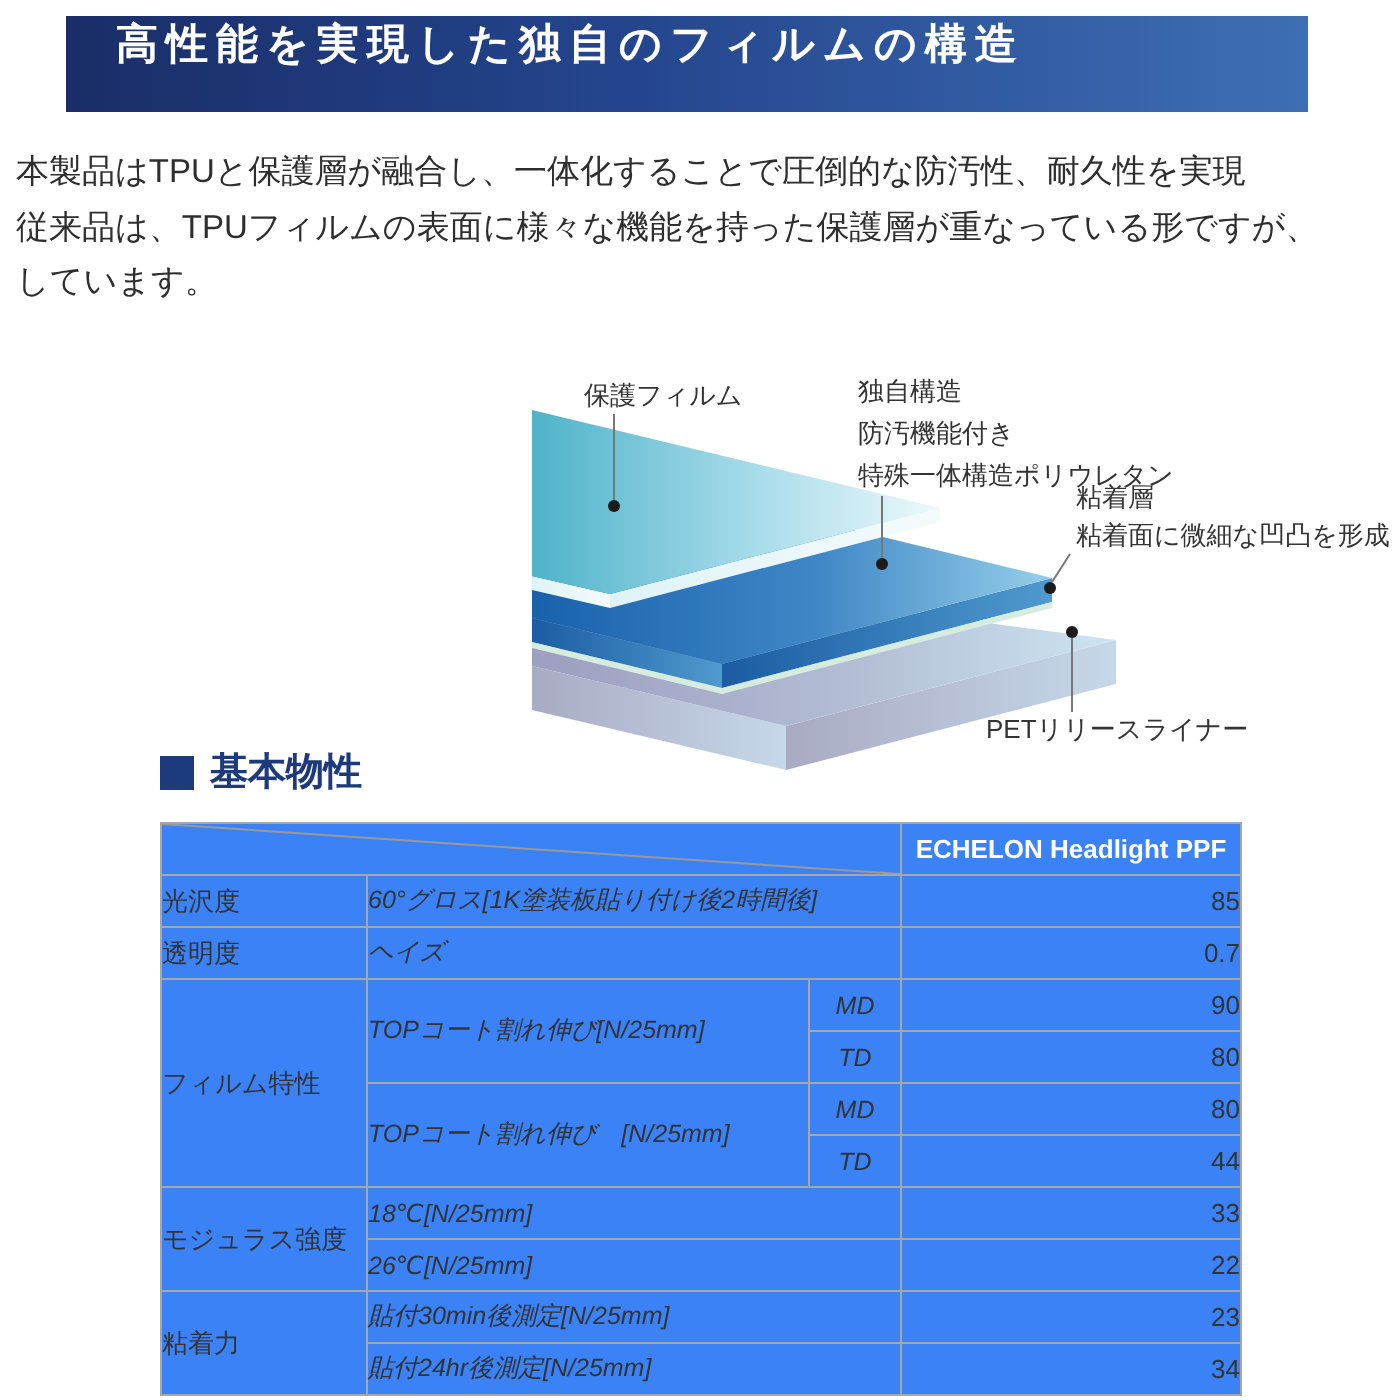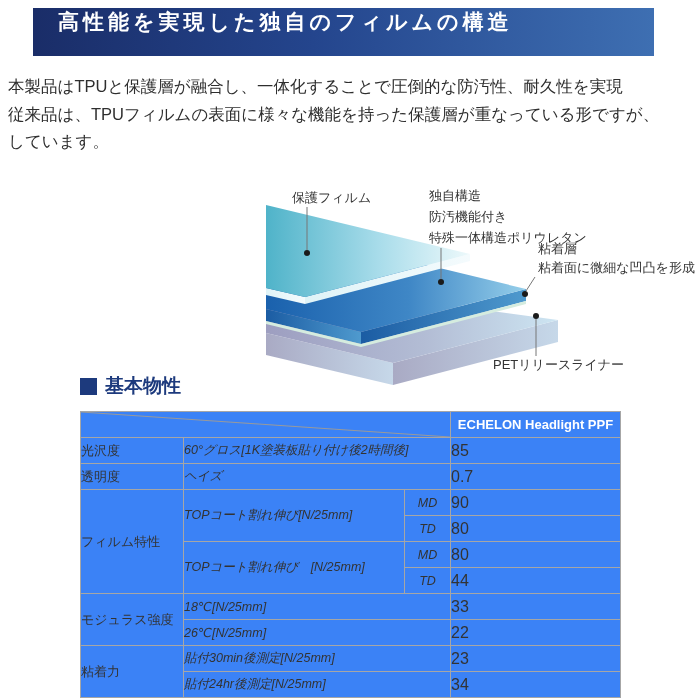--- a/index.html
+++ b/index.html
@@ -47,21 +47,21 @@
   table.props {
     position:absolute; left:80px; top:411px; width:540px;
     border-collapse:collapse; table-layout:fixed;
     font-size:12.5px; color:#333;
     border:1px solid #8b8b8b;
   }
   table.props td { border:1px solid #a6a6a6; height:25px; padding:0; vertical-align:middle; background:#3b82f6; }
   td.prop { padding-left:13px; text-align:left; font-size:13px; }
   td.spec { padding-left:17px; text-align:left;font-style:italic; }
   td.dir  { text-align:center;font-style:italic; }
-  td.val  { text-align:left; font-size:16px;margin-top:43px; }
+  td.val  { text-align:right; font-size:13px;margin-top:43px; }
   td.diag-cell { position:relative; }
   td.diag-cell svg { position:absolute; left:0; top:0; width:100%; height:100%; display:block; }
   td.product-cell {
     background:linear-gradient(90deg,#5b8ac8 0%, #3a69b0 40%, #16306e 100%);
     color:#ffffff; font-weight:bold; font-size:13px; text-align:center;
   }
 </style>
 </head>
 <body>
 

